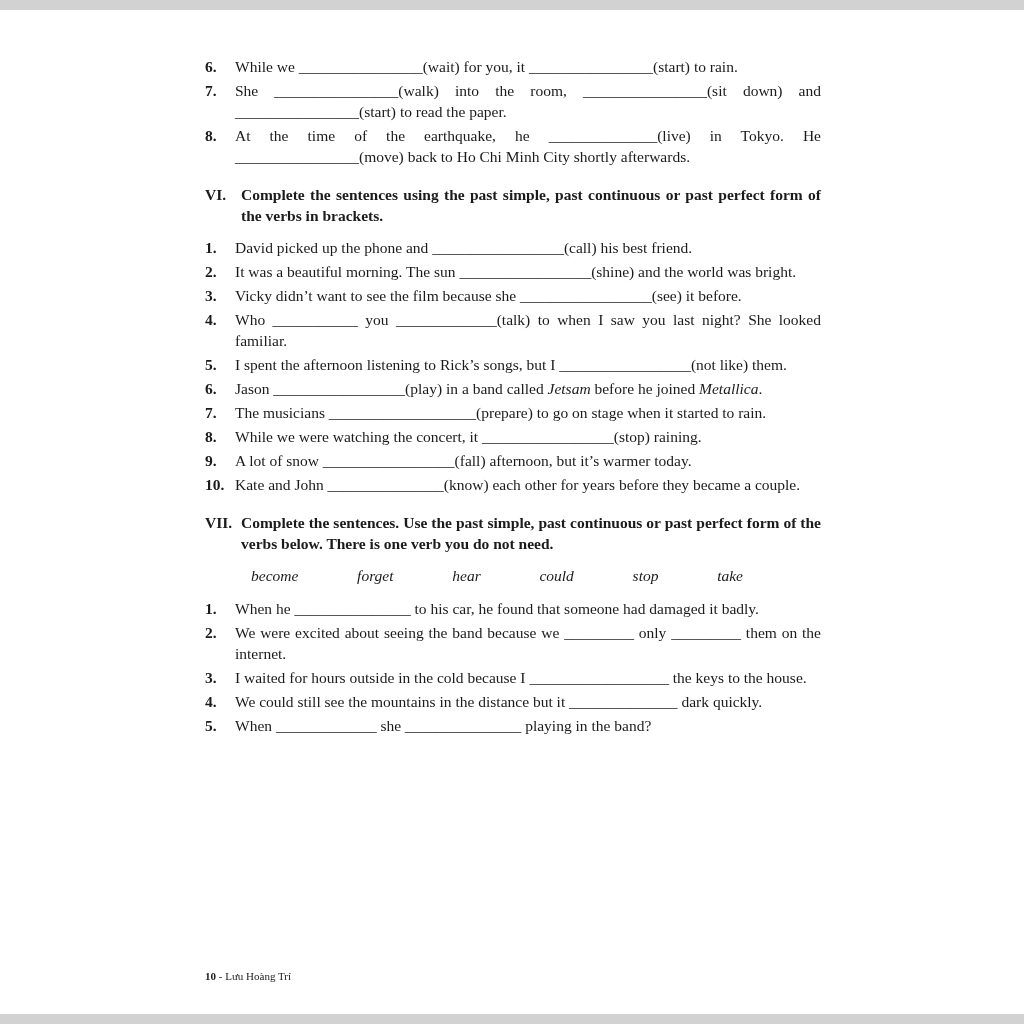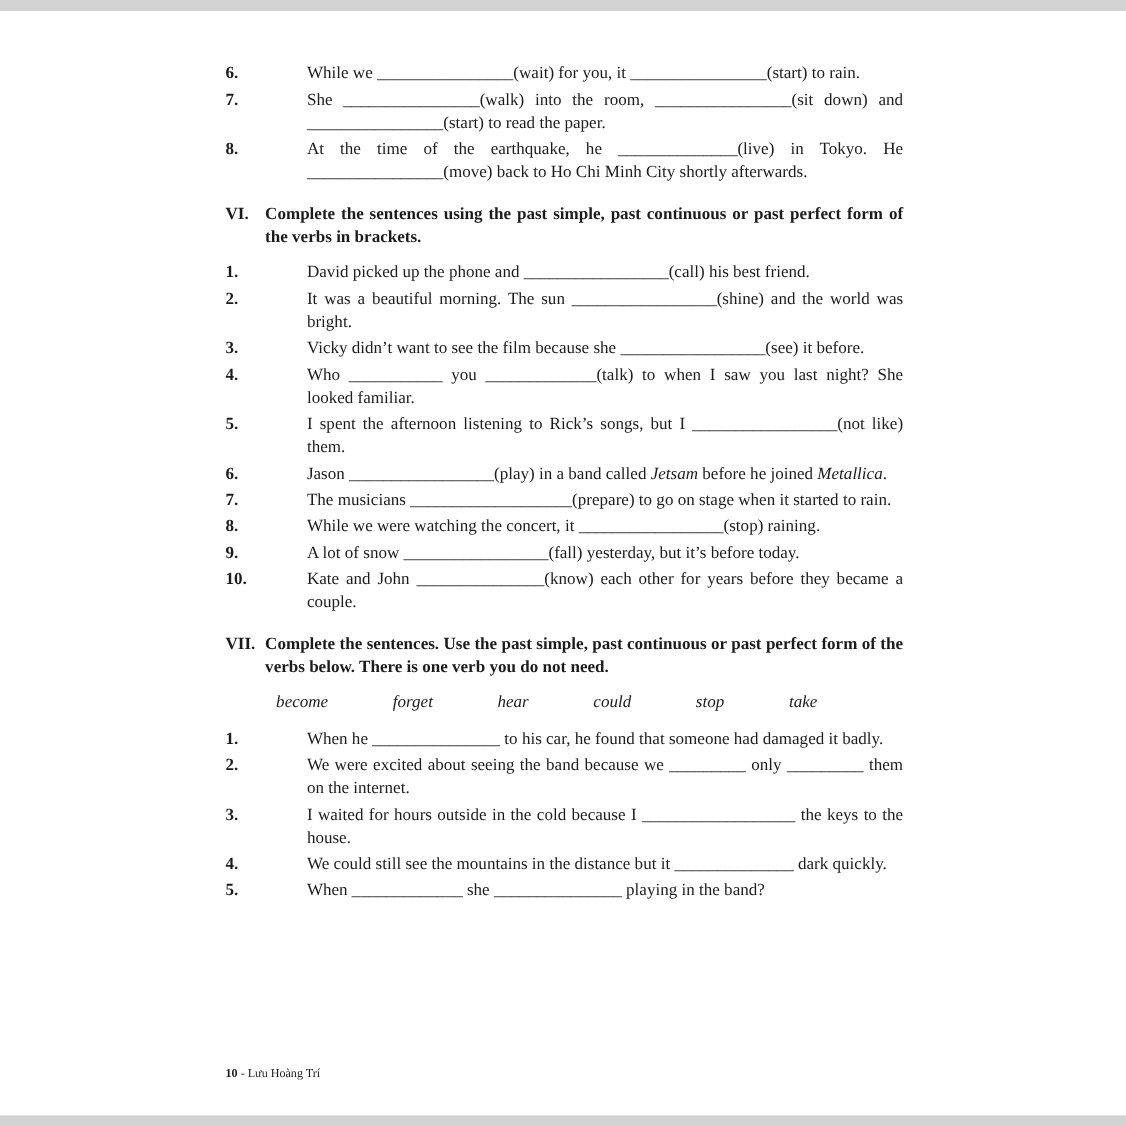--- a/index.html
+++ b/index.html
@@ -13,21 +13,21 @@
   }
   .edge { position:absolute; left:0; width:1024px; height:10px; background:#d2d2d2; }
   .edge.top { top:0; }
   .edge.bottom { bottom:0; }
   .page {
     position:absolute; left:205px; top:56px; width:616px;
     font-size:15.5px; line-height:21px;
   }
   .item { display:flex; margin-bottom:3px; }
   .num  { flex:0 0 30px; font-weight:bold; }
-  .txt  { flex:1; text-align:justify;margin-left:44px; }
+  .txt  { flex:1; text-align:justify; }
   .heading { display:flex; font-weight:bold; margin-top:17px; margin-bottom:11px; }
   .hlabel { flex:0 0 36px; }
   .htext  { flex:1; text-align:justify; }
   .wordbank {
     display:flex; justify-content:space-between;
     font-style:italic; width:492px;
     margin:10px 0 12px 46px;
     gap:29px;
   }
   .footer { position:absolute; left:205px; top:966px; font-size:11px; line-height:21px; }
@@ -88,21 +88,21 @@
       <div class="item">
         <span class="num">7.</span>
         <div class="txt">The musicians ___________________(prepare) to go on stage when it started to rain.</div>
       </div>
       <div class="item">
         <span class="num">8.</span>
         <div class="txt">While we were watching the concert, it _________________(stop) raining.</div>
       </div>
       <div class="item">
         <span class="num">9.</span>
-        <div class="txt">A lot of snow _________________(fall) yesterday, but it’s before today.</div>
+        <div class="txt">A lot of snow _________________(fall) afternoon, but it’s warmer today.</div>
       </div>
       <div class="item">
         <span class="num">10.</span>
         <div class="txt">Kate and John _______________(know) each other for years before they became a couple.</div>
       </div>
     </div>
 
   <div class="heading">
     <span class="hlabel">VII.</span>
     <span class="htext">Complete the sentences. Use the past simple, past continuous or past perfect form of the verbs below. There is one verb you do not need.</span>

